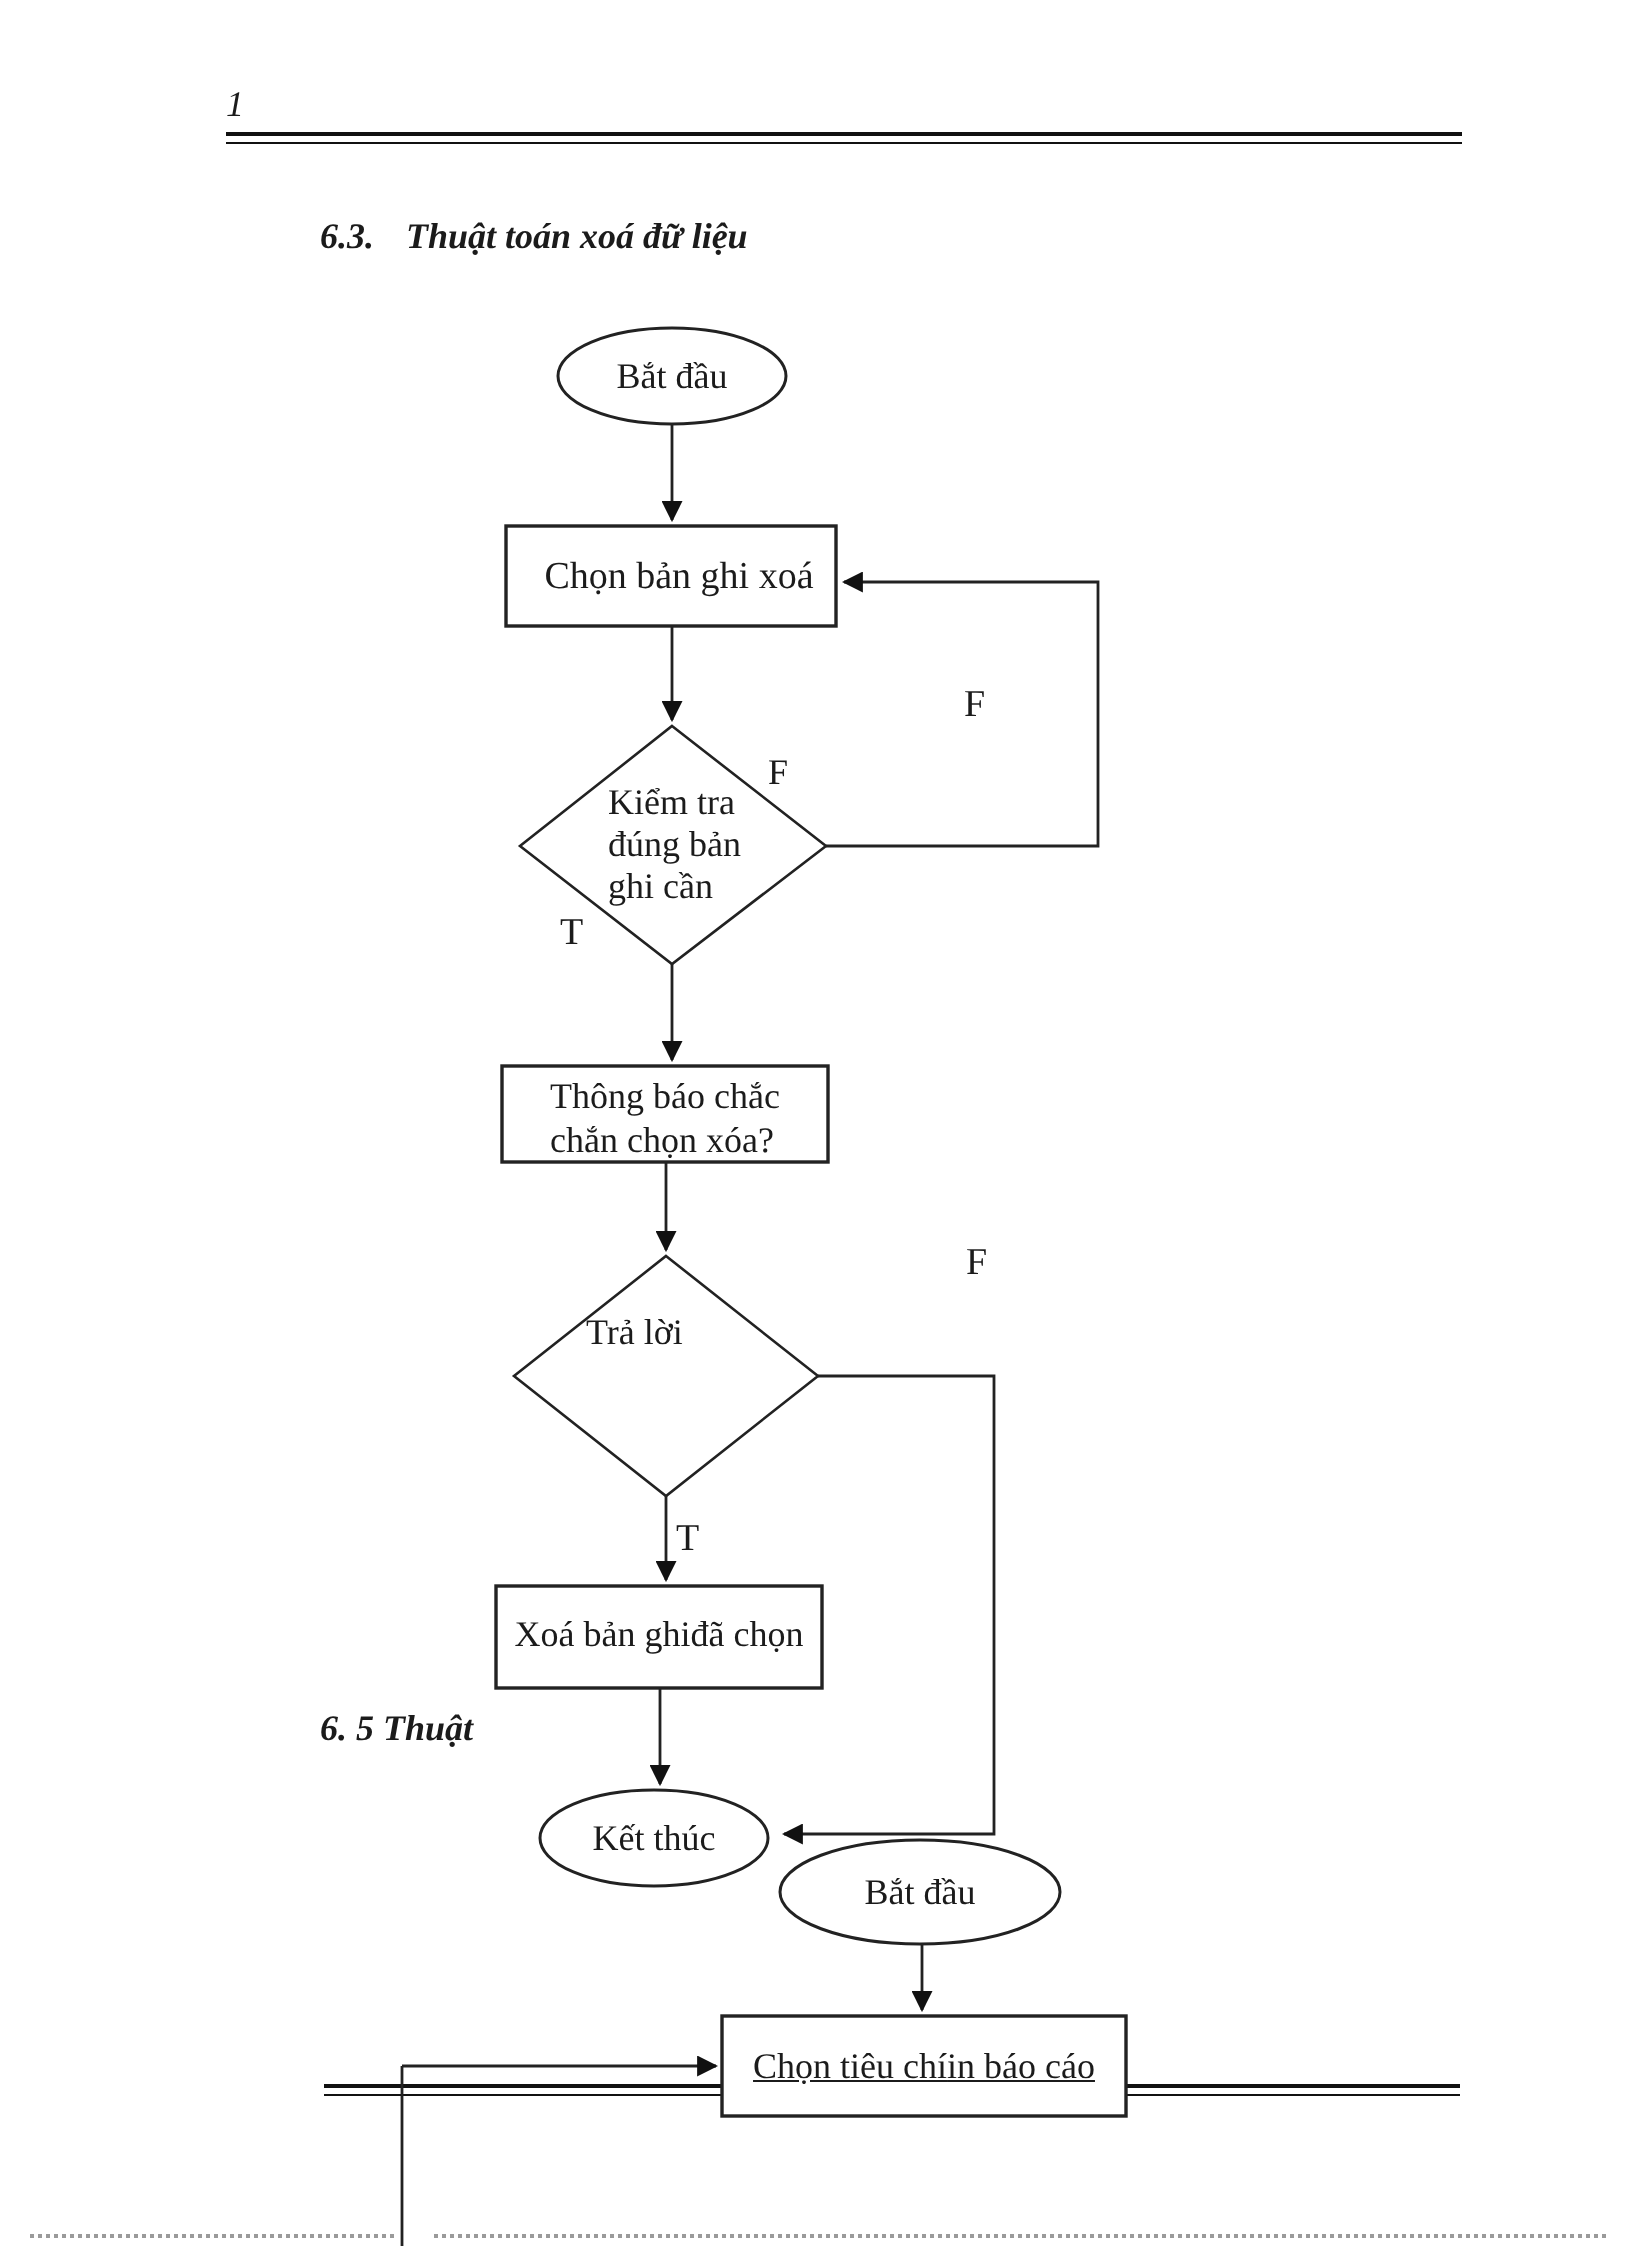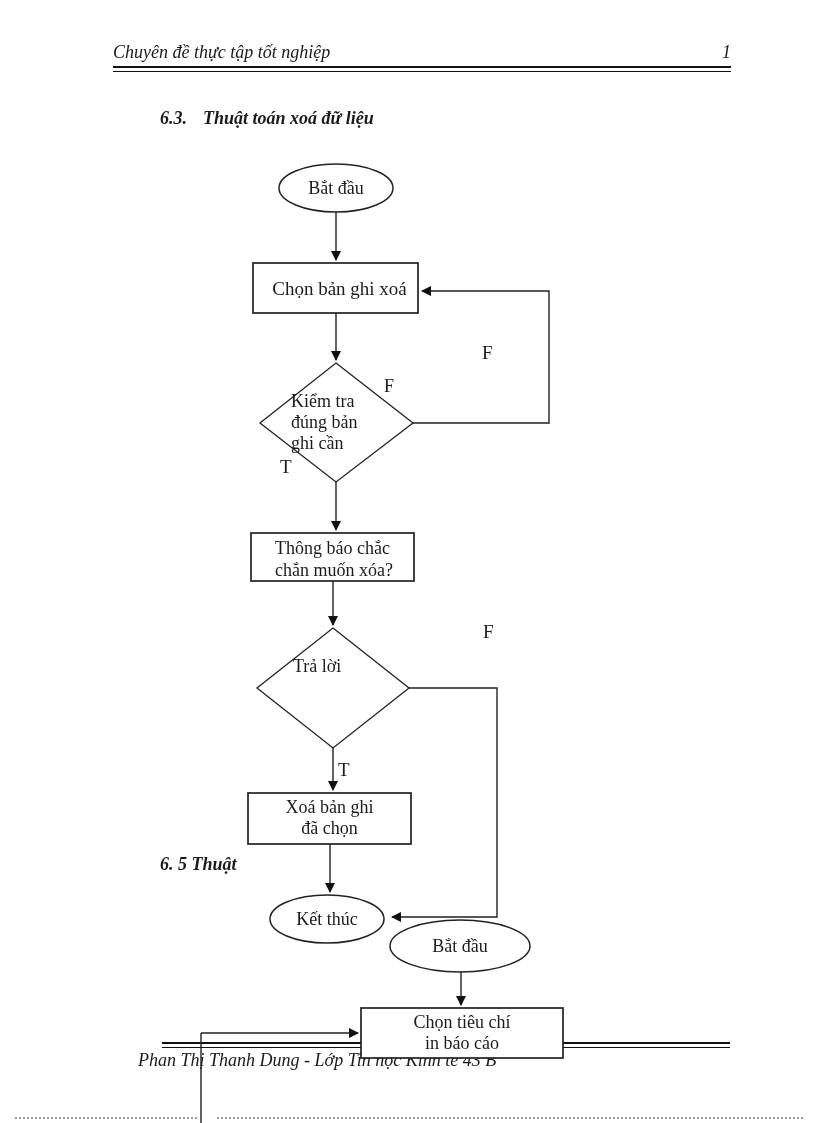--- a/index.html
+++ b/index.html
@@ -29,33 +29,31 @@
        border-top:2px solid #111;border-bottom:1px solid #111;}
   .ftr-text{left:138px;top:1050px;font-style:italic;font-size:18px;z-index:1;white-space:nowrap;}
   .dots{top:1117px;height:0;border-top:2px dotted #9a9a9a;z-index:0;}
 </style>
 </head>
 <body>
 
 <div class="page">
 
   <div class="abs hdr">
-    <span>Chuyên đề thực tập tốt nghiệp</span>
     <span>1</span>
   </div>
   <div class="abs hdr-rule"></div>
 
   <div class="abs sec">
     <span class="num">6.3.</span><span>Thuật toán xoá đữ liệu</span>
   </div>
 
   <div class="abs partial">6. 5 Thuật</div>
 
   <div class="abs ftr-rule"></div>
-  <div class="abs ftr-text">Phan Thị Thanh Dung - Lớp Tin học Kinh tế 43 B</div>
 
   <div class="abs dots" style="left:15px;width:182px;"></div>
   <div class="abs dots" style="left:217px;width:586px;"></div>
 
   <svg class="abs diagram" width="816" height="1123" viewBox="0 0 816 1123">
     <defs>
       <marker id="arr" viewBox="0 0 10 10" refX="9" refY="5" markerWidth="7.5" markerHeight="7.5" orient="auto">
         <path d="M0,0 L10,5 L0,10 z" fill="#111"></path>
       </marker>
     </defs>
@@ -85,47 +83,47 @@
       <ellipse cx="327" cy="919" rx="57" ry="24" stroke-width="1.5"></ellipse>
       <ellipse cx="460" cy="946" rx="70" ry="26" stroke-width="1.5"></ellipse>
       <rect x="361" y="1008" width="202" height="50" stroke-width="1.7"></rect>
     </g>
   </svg>
 
   <div class="abs node ctr" style="left:279px;top:164px;width:114px;height:48px;">Bắt đầu</div>
 
   <div class="abs node ctr" style="left:253px;top:263px;width:173px;height:50px;font-size:19px;">Chọn bản ghi xoá</div>
 
-  <div class="abs node" style="left:291px;top:391px;">
+  <div class="abs node" style="left:304px;top:391px;">
     <div>Kiểm tra</div>
     <div>đúng bản</div>
     <div>ghi cần</div>
   </div>
 
   <div class="abs lbl" style="left:384px;top:376px;font-size:18px;">F</div>
   <div class="abs lbl" style="left:482px;top:342px;">F</div>
   <div class="abs lbl" style="left:280px;top:456px;">T</div>
 
   <div class="abs node" style="left:259px;top:537px;line-height:22px;margin-left:16px;">
     <div>Thông báo chắc</div>
-    <div>chắn muốn xóa?</div>
+    <div>chắn chọn xóa?</div>
   </div>
 
   <div class="abs node" style="left:293px;top:656px;">Trả lời</div>
 
   <div class="abs lbl" style="left:483px;top:621px;">F</div>
   <div class="abs lbl" style="left:338px;top:759px;">T</div>
 
-  <div class="abs node ctr" style="left:248px;top:793px;width:163px;height:49px;flex-direction:column;">
+  <div class="abs node ctr" style="left:248px;top:793px;width:163px;height:49px;flex-direction:row;">
     <div>Xoá bản ghi</div>
     <div>đã chọn</div>
   </div>
 
   <div class="abs node ctr" style="left:270px;top:895px;width:114px;height:48px;">Kết thúc</div>
 
   <div class="abs node ctr" style="left:390px;top:920px;width:140px;height:52px;">Bắt đầu</div>
 
-  <div class="abs node ctr" style="left:361px;top:1008px;width:202px;height:50px;flex-direction:column;">
+  <div class="abs node ctr" style="left:361px;top:1008px;width:202px;height:50px;flex-direction:row;text-decoration:underline;">
     <div>Chọn tiêu chí</div>
     <div>in báo cáo</div>
   </div>
 
 </div>
 
 </body></html>

